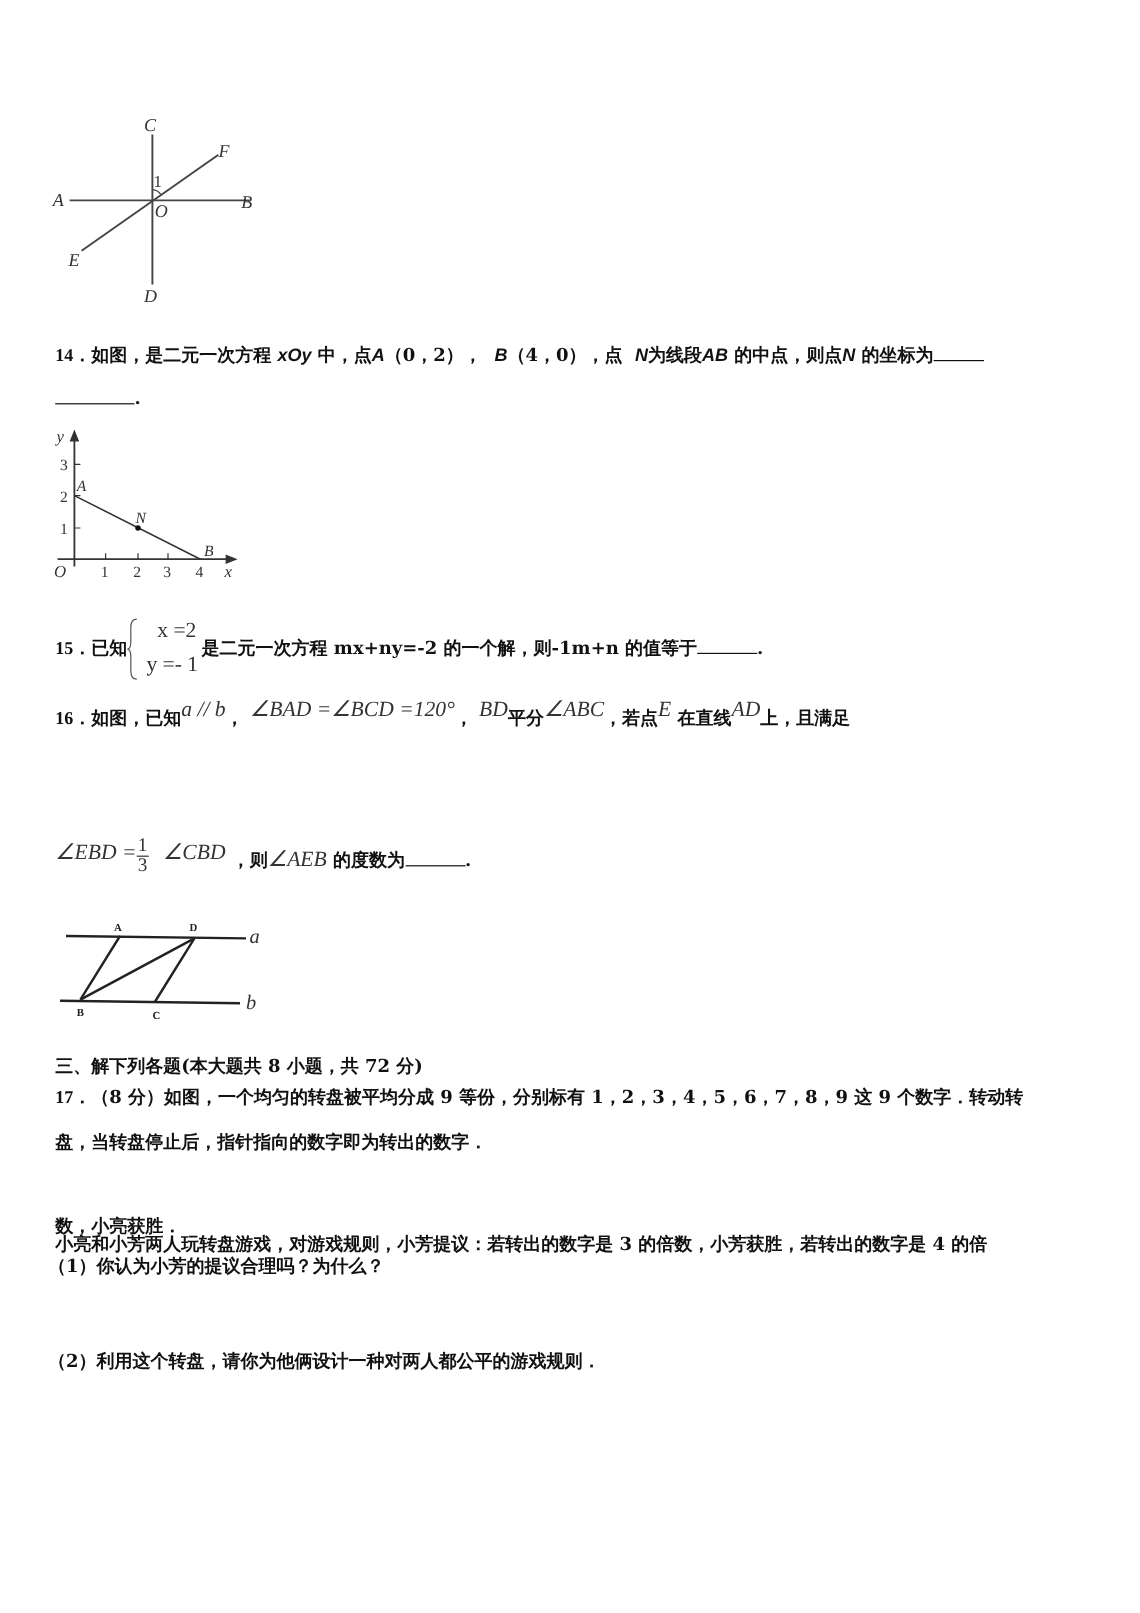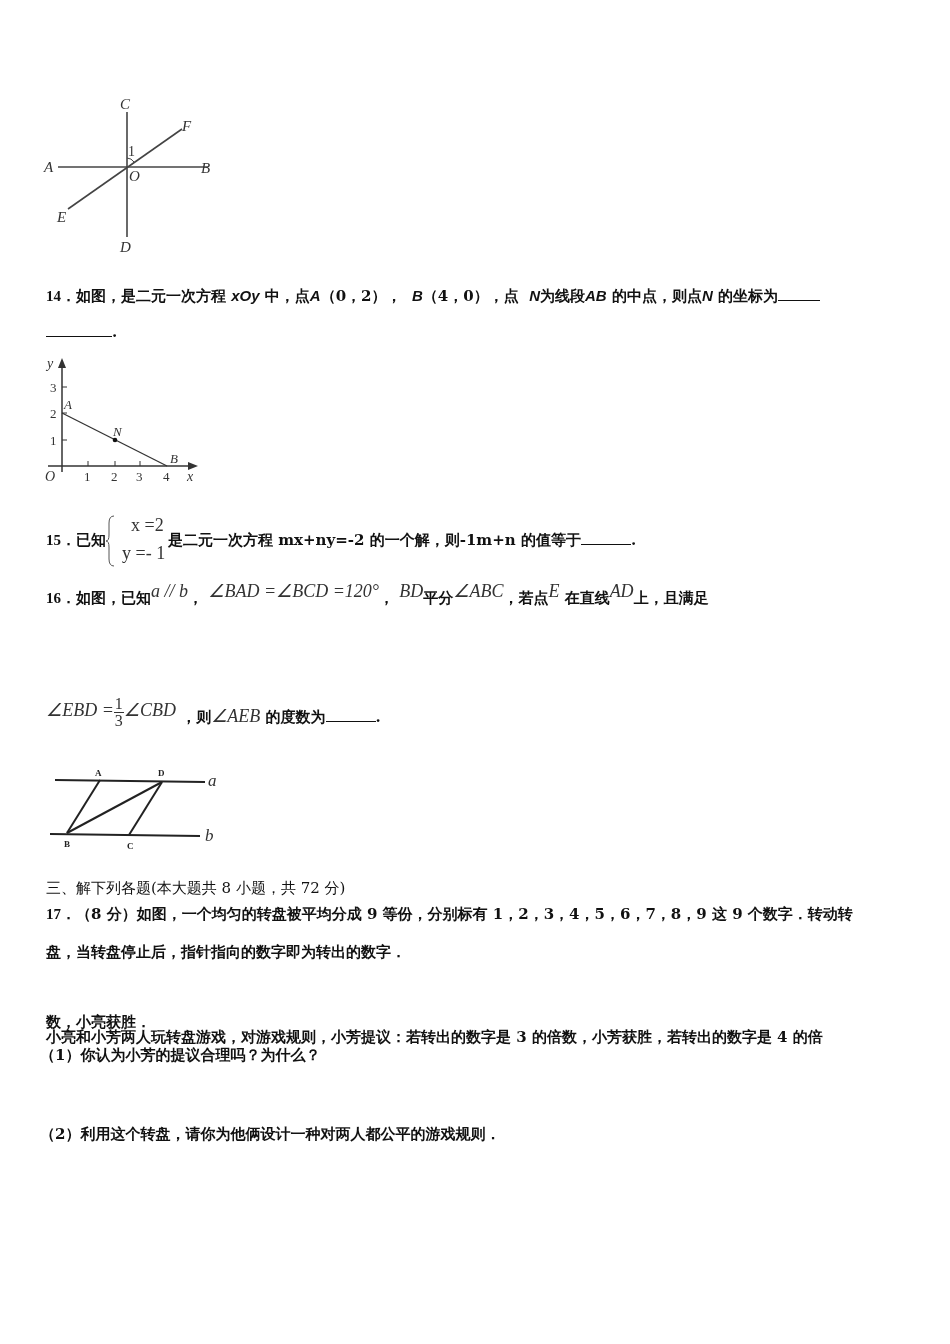--- a/index.html
+++ b/index.html
@@ -92,40 +92,40 @@
   </span><span>是二元一次方程 mx+ny=-2 的一个解，则-1m+n 的值等于</span><span class="blank" style="width:50px;"></span><span>.</span>
 </div>
 
 <div class="line" style="top:576px; line-height:30px;">
   <span class="qnum">16．</span><span>如图，已知</span><span class="math" style="vertical-align:6px;">a // b</span><span>，</span>
   <span class="math" style="vertical-align:6px;">∠BAD =∠BCD =120°</span><span>，</span>
   <span class="math" style="vertical-align:6px;">BD</span><span>平分</span><span class="math" style="vertical-align:6px;">∠ABC</span><span>，若点</span><span class="math" style="vertical-align:6px;">E</span>
   <span>在直线</span><span class="math" style="vertical-align:6px;">AD</span><span>上，且满足</span>
 </div>
 <div class="line" style="top:690px; line-height:40px;">
-  <span class="math" style="vertical-align:6px;">∠EBD =</span><span class="frac" style="vertical-align:-4px;"><span class="num">1</span><span class="den">3</span></span><span class="math" style="vertical-align:6px;">∠CBD</span>
+  <span class="math" style="vertical-align:6px;">∠EBD =</span><span class="frac" style="vertical-align:-4px;"><span class="num">1</span><span class="den">3</span></span><span class="math" style="vertical-align:6px;margin-left:12px;">∠CBD</span>
   <span>，则</span><span class="math">∠AEB</span>
   <span>的度数为</span><span class="blank" style="width:50px;"></span><span>.</span>
 </div>
 
 <svg class="abs" style="left:45px;top:762px;" width="185" height="95" viewBox="0 0 185 95">
   <line x1="10" y1="18" x2="160" y2="20" stroke="#222" stroke-width="2"></line>
   <line x1="5" y1="72" x2="155" y2="74" stroke="#222" stroke-width="2"></line>
   <line x1="55" y1="18" x2="22" y2="71" stroke="#222" stroke-width="2"></line>
   <line x1="117" y1="20" x2="22" y2="71" stroke="#222" stroke-width="2"></line>
   <line x1="117" y1="20" x2="84" y2="73" stroke="#222" stroke-width="2"></line>
   <text x="50" y="14" font-size="9" font-weight="bold" fill="#222">A</text>
   <text x="113" y="14" font-size="9" font-weight="bold" fill="#222">D</text>
   <text x="163" y="24" font-size="17" font-style="italic" fill="#333">a</text>
   <text x="19" y="85" font-size="9" font-weight="bold" fill="#222">B</text>
   <text x="82" y="87" font-size="9" font-weight="bold" fill="#222">C</text>
   <text x="160" y="79" font-size="17" font-style="italic" fill="#333">b</text>
 </svg>
 
-<div class="line" style="top:878px; font-weight:normal;">三、解下列各题(本大题共 8 小题，共 72 分)</div>
+<div class="line" style="top:878px; font-weight:bold;">三、解下列各题(本大题共 8 小题，共 72 分)</div>
 
 <div class="line" style="top:904px;">
   <span class="qnum">17．</span><span>（8 分）如图，一个均匀的转盘被平均分成 9 等份，分别标有 1，2，3，4，5，6，7，8，9 这 9 个数字．转动转</span>
 </div>
 <div class="line" style="top:942px;">盘，当转盘停止后，指针指向的数字即为转出的数字．</div>
 <div class="line" style="top:1027px;">小亮和小芳两人玩转盘游戏，对游戏规则，小芳提议：若转出的数字是 3 的倍数，小芳获胜，若转出的数字是 4 的倍</div>
 <div class="line" style="top:1012px;">数，小亮获胜．</div>
 <div class="line" style="top:1045px; left:40px;">（1）你认为小芳的提议合理吗？为什么？</div>
 <div class="line" style="top:1124px; left:40px;">（2）利用这个转盘，请你为他俩设计一种对两人都公平的游戏规则．</div>
 

